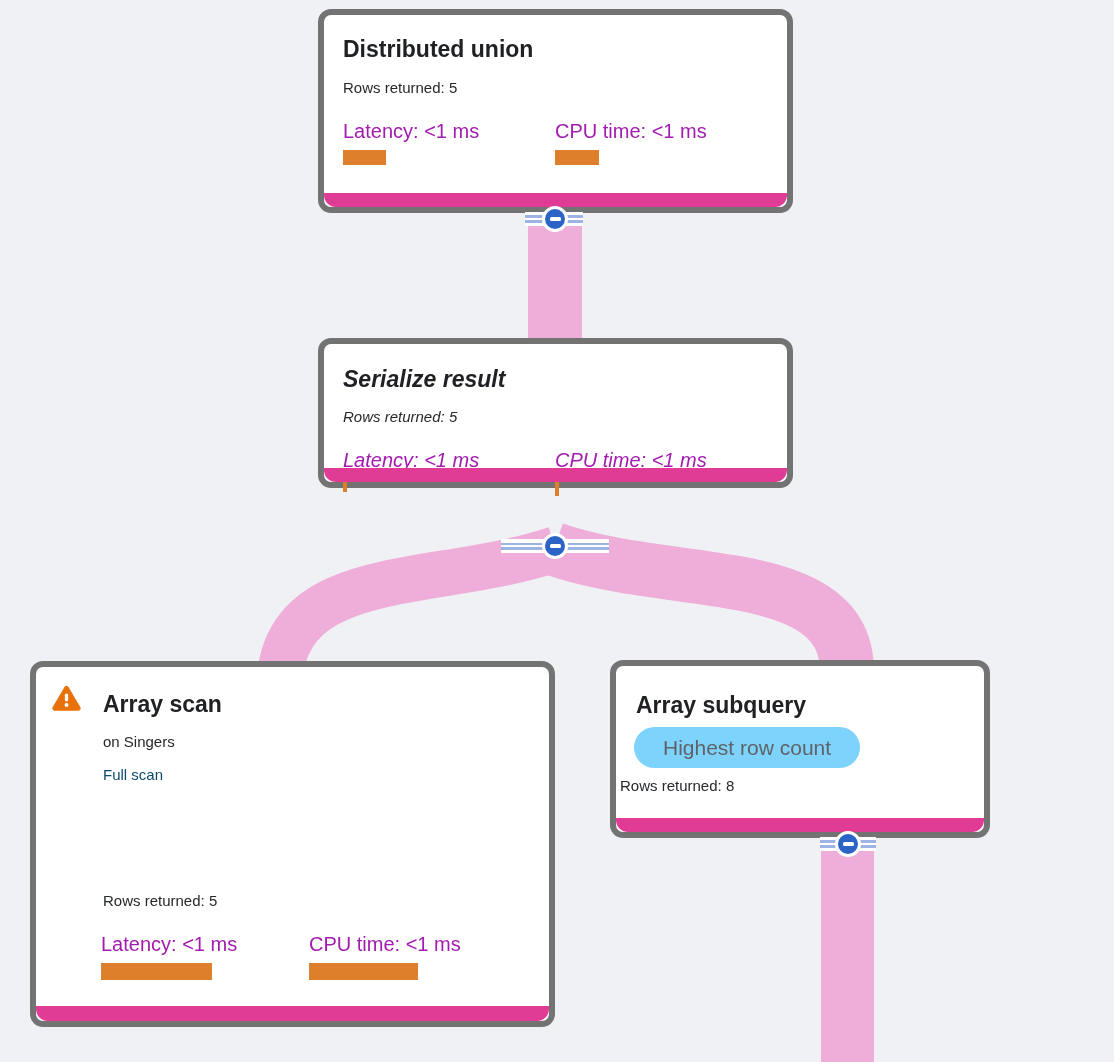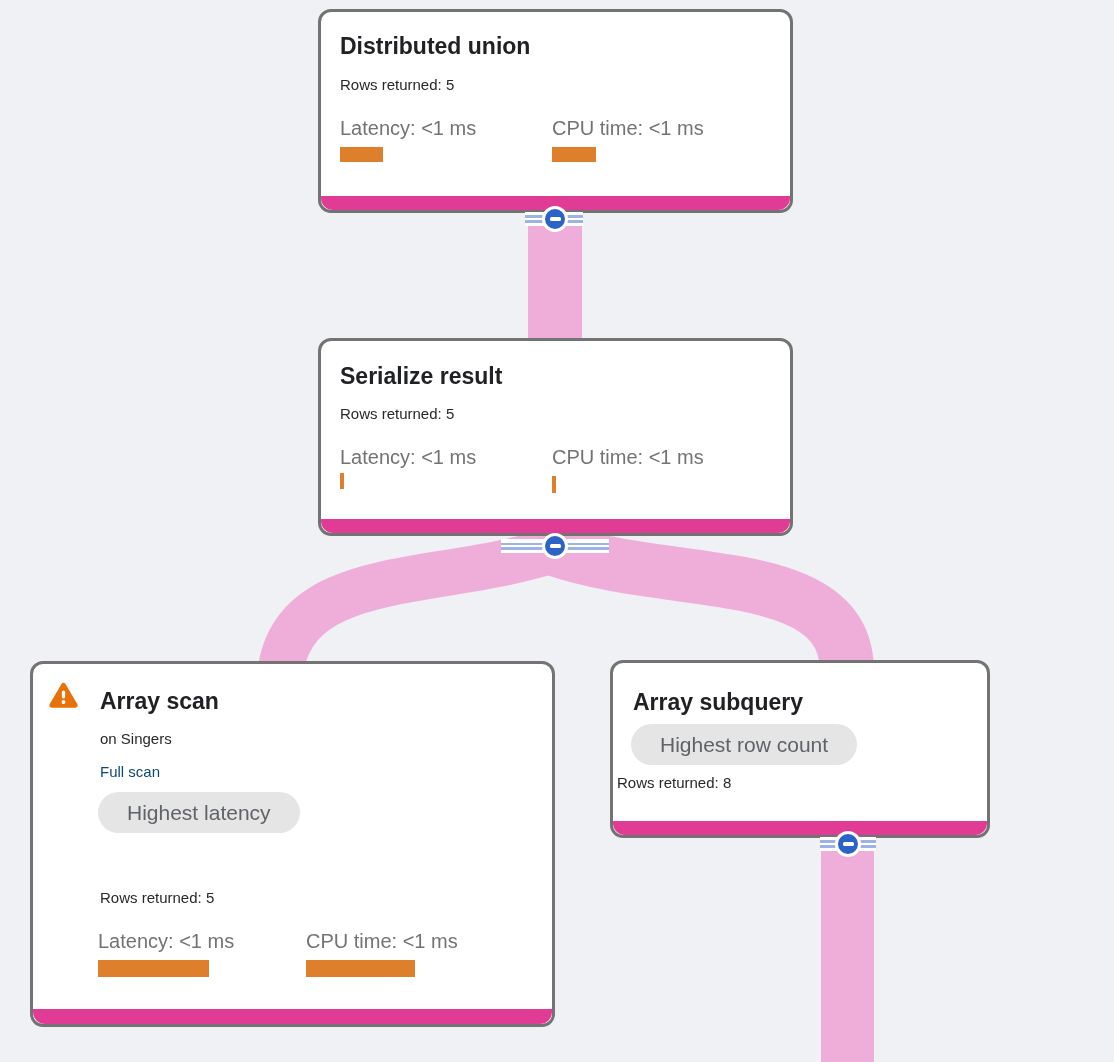--- a/index.html
+++ b/index.html
@@ -4,35 +4,35 @@
 <style>
   html,body{margin:0;padding:0;}
   .canvas{
     position:relative;width:1114px;height:1062px;overflow:hidden;
     background:#F0F1F4;
     font-family:"Liberation Sans",sans-serif;
     -webkit-font-smoothing:antialiased;
   }
   svg.edges{position:absolute;left:0;top:0;z-index:0;}
   .node{
-    position:absolute;background:#FFFFFF;border:3px solid #737373;
+    position:absolute;background:#FFFFFF;border:6px solid #737373;
     border-radius:13px;box-sizing:border-box;z-index:2;
   }
   .strip{
     position:absolute;left:0;right:0;bottom:0;height:14px;
     background:#E13C95;border-radius:0 0 12px 12px;
   }
   .title{position:absolute;font-size:23px;font-weight:700;color:#202124;white-space:nowrap;}
   .txt{position:absolute;font-size:15px;color:#26282B;white-space:nowrap;}
   .gray{color:#0c4a6e;}
   .badge{
-    position:absolute;background:#e5e5e5;color:#5F6368;font-size:21px;
+    position:absolute;background:#7dd3fc;color:#5F6368;font-size:21px;
     line-height:41px;height:41px;padding:0 29px;border-radius:21px;white-space:nowrap;
   }
-  .metric{position:absolute;font-size:20px;color:#737373;white-space:nowrap;}
+  .metric{position:absolute;font-size:20px;color:#a21caf;white-space:nowrap;}
   .bar{height:15px;background:#DE7F2B;margin-top:7px;}
   .collapse{position:absolute;z-index:3;}
   .stripes{
     position:absolute;height:14px;
     background:linear-gradient(to bottom,
       #FFFFFF 0px 3.5px,
       #9DB3E4 3.5px 6px,
       #FFFFFF 6px 8.5px,
       #9DB3E4 8.5px 11px,
       #FFFFFF 11px 14px);
@@ -71,21 +71,21 @@
     <div class="strip"></div>
   </div>
 
   <div class="collapse">
     <div class="stripes" style="left:525px;top:212px;width:58px;"></div>
     <div class="cbtn" style="left:542px;top:206px;">
       <div class="minus"></div>
     </div>
   </div>
 
-  <div class="node" style="left:318px;top:338px;width:475px;height:198px;">
+  <div class="node" style="left:318px;top:338px;width:475px;height:150px;font-style:italic;">
     <div class="title" style="left:19px;top:22px;">Serialize result</div>
     <div class="txt" style="left:19px;top:64px;">Rows returned: 5</div>
     <div class="metric" style="left:19px;top:105px;">
       <span>Latency: &lt;1 ms</span>
       <div class="bar" style="margin-top: 4px; height: 16px; width: 4px;"></div>
     </div>
     <div class="metric" style="left:231px;top:105px;">
       <span>CPU time: &lt;1 ms</span>
       <div class="bar" style="margin-top: 7px; height: 17px; width: 4px;"></div>
     </div>
@@ -101,21 +101,20 @@
 
   <div class="node" style="left:30px;top:661px;width:525px;height:366px;">
     <svg class="warn" viewBox="0 0 30 27">
       <path d="M15 4 L26.5 23.5 L3.5 23.5 Z" fill="#E8710A" stroke="#E8710A" stroke-width="4.5" stroke-linejoin="round"></path>
       <rect x="13.4" y="9.2" width="3.2" height="7.6" rx="1.6" fill="#FFFFFF"></rect>
       <circle cx="15" cy="20.2" r="1.9" fill="#FFFFFF"></circle>
     </svg>
     <div class="title" style="left:67px;top:24px;">Array scan</div>
     <div class="txt" style="left:67px;top:66px;">on Singers</div>
     <div class="txt gray" style="left:67px;top:99px;">Full scan</div>
-    <div class="badge" style="left:65px;top:128px;">Highest latency</div>
     <div class="txt" style="left:67px;top:225px;">Rows returned: 5</div>
     <div class="metric" style="left:65px;top:266px;">
       <span>Latency: &lt;1 ms</span>
       <div class="bar" style="height: 17px; width: 111px;"></div>
     </div>
     <div class="metric" style="left:273px;top:266px;">
       <span>CPU time: &lt;1 ms</span>
       <div class="bar" style="height: 17px; width: 109px;"></div>
     </div>
     <div class="strip" style="height:15px;"></div>

